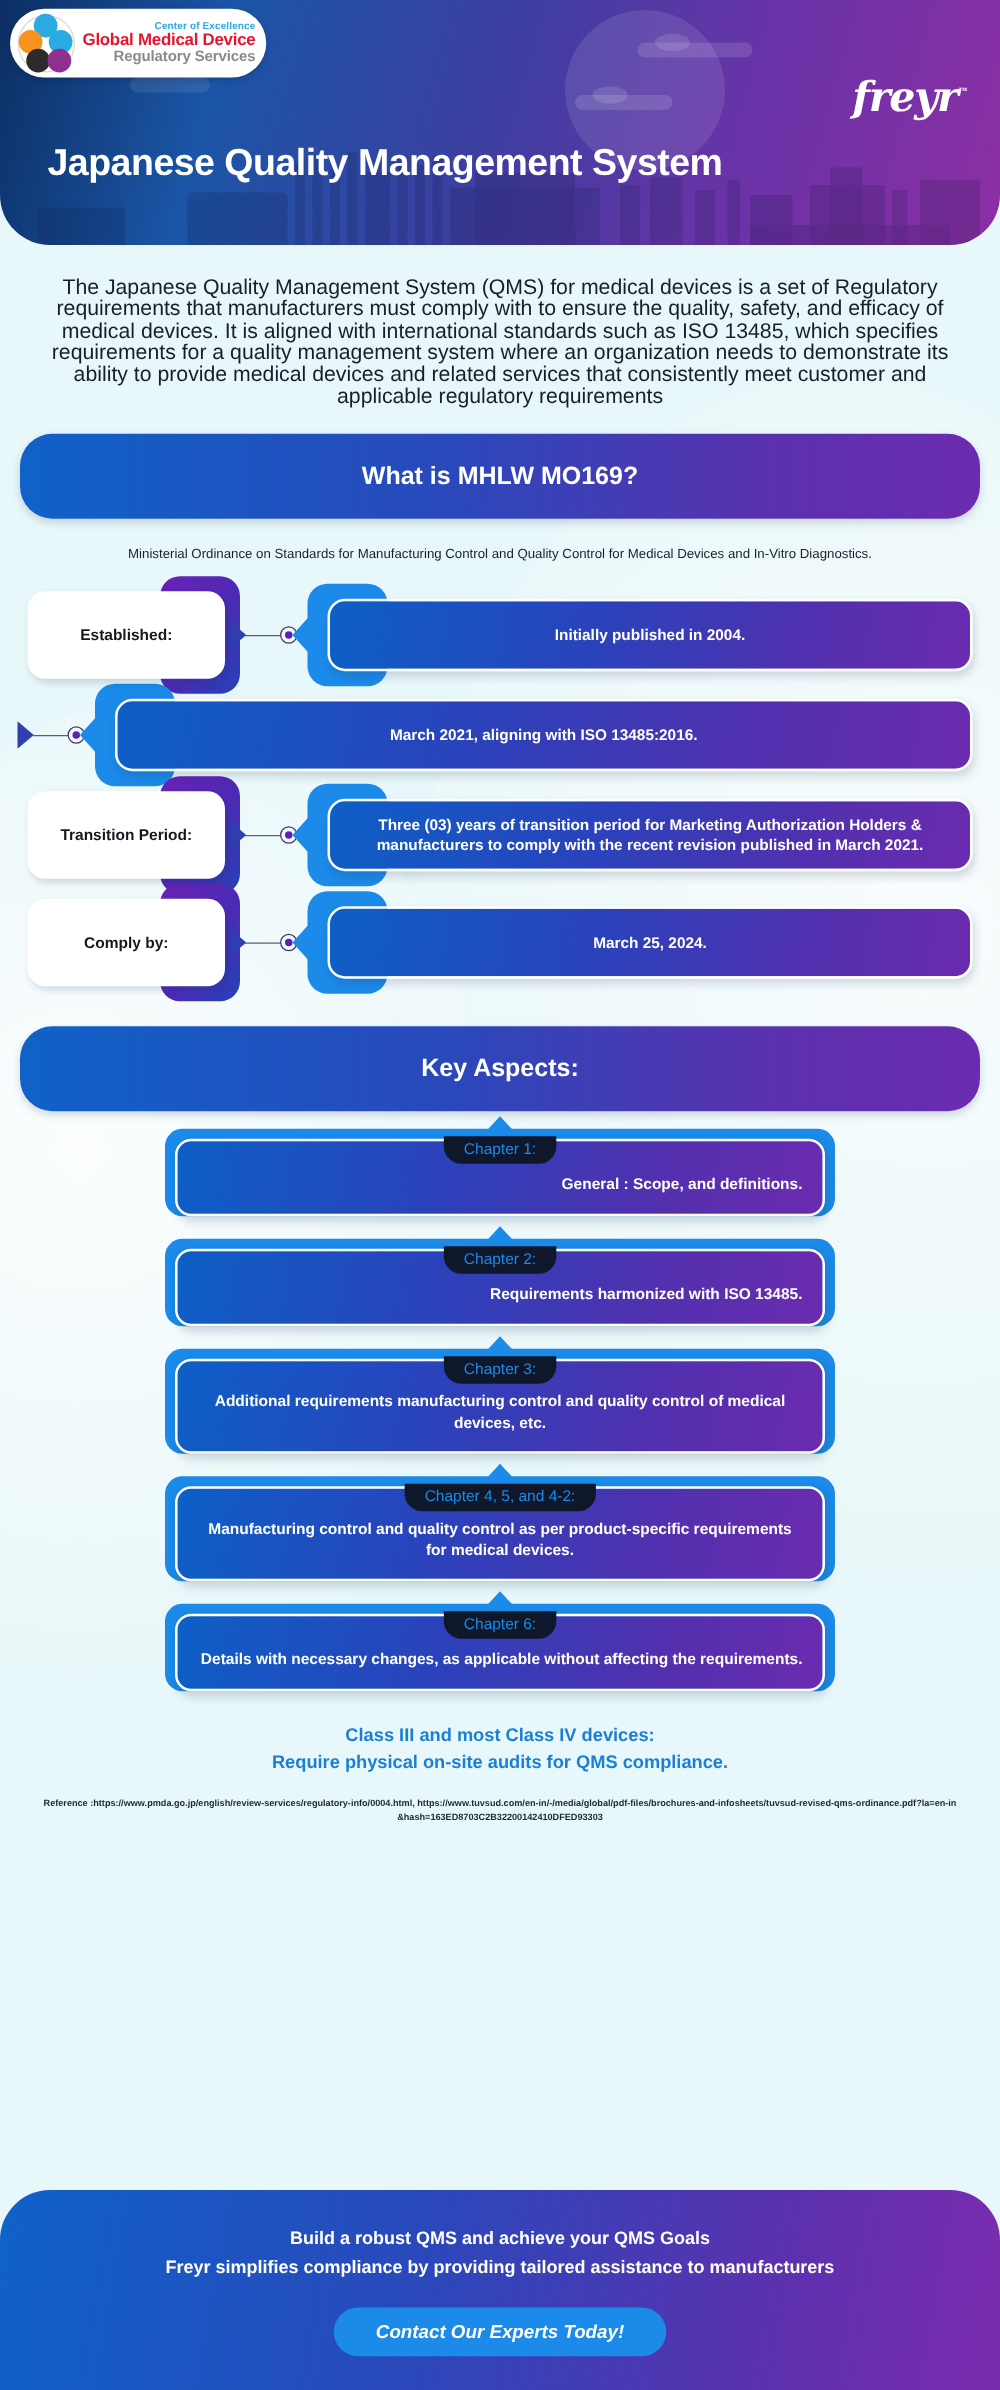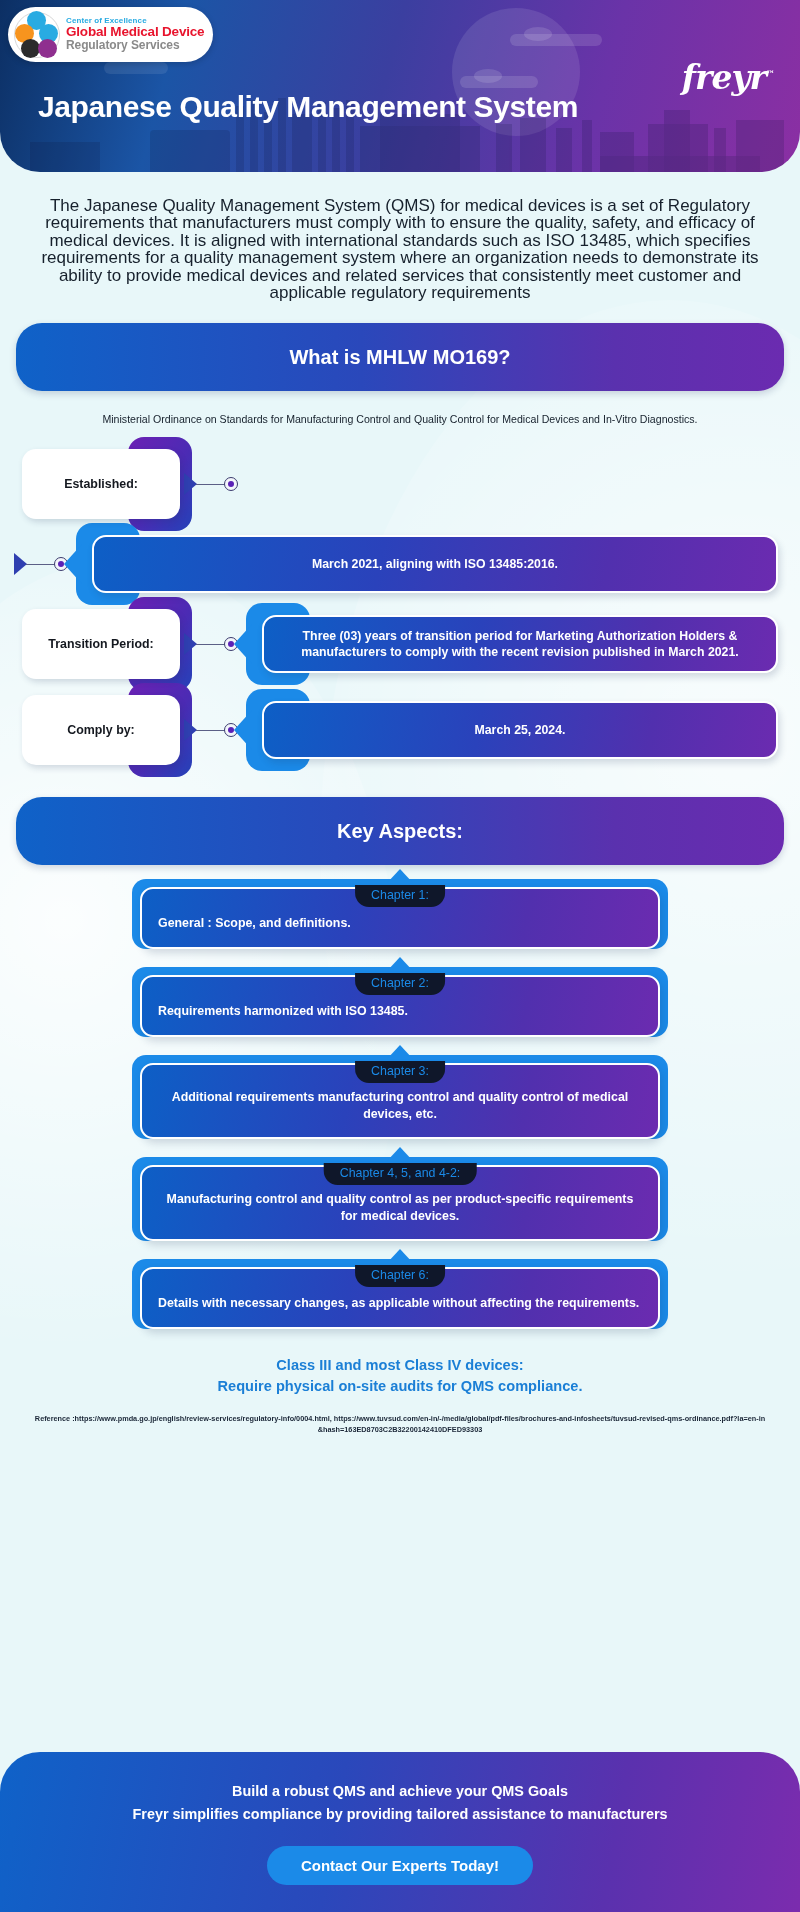--- a/index.html
+++ b/index.html
@@ -28,25 +28,26 @@
   .bg-blob-b {
     position: absolute; right: -220px; top: 300px;
     width: 700px; height: 1100px; border-radius: 50%;
     background: radial-gradient(circle at 60% 40%, rgba(255,255,255,.7), rgba(255,255,255,0) 70%);
     pointer-events: none;
   }
 
   
   .header {
     position: relative;
-    height: 172px;
+    height: 196px;
     border-bottom-left-radius: 40px;
     border-bottom-right-radius: 40px;
     overflow: hidden;
     background: linear-gradient(105deg, #0c2f63 0%, #1b55a6 22%, #3b3fa0 48%, #6a33a8 74%, #8b2fa3 100%);
+    text-align: right;
   }
   .hdr-sun {
     position: absolute; left: 452px; top: 8px;
     width: 128px; height: 128px; border-radius: 50%;
     background: rgba(255,255,255,.10);
   }
   .hdr-cloud {
     position: absolute; height: 12px; border-radius: 10px;
     background: rgba(255,255,255,.13);
   }
@@ -242,21 +243,21 @@
     border-bottom: 14px solid #1b8ae8;
     z-index: 4;
   }
   .chap-card {
     position: relative; z-index: 2;
     border-radius: 13px;
     background: linear-gradient(100deg, #0d5fc6 0%, #2a42bb 40%, #5130ae 74%, #6b2bb0 100%);
     border: 2px solid #ffffff;
     padding: 24px 16px 14px 16px;
     min-height: 62px;
-    display: flex; align-items: center; justify-content: flex-start;
+    display: flex; align-items: center; justify-content: flex-end;
     text-align: center;
     color: #fff; font-size: 12.4px; font-weight: 700; line-height: 17px;
     box-shadow: 2px 4px 8px rgba(30,50,90,.18);
   }
   .chap-pill {
     position: absolute; left: 50%; top: -2px; transform: translateX(-50%);
     z-index: 5;
     background: #0f172a;
     border-bottom-left-radius: 14px;
     border-bottom-right-radius: 14px;
@@ -297,20 +298,21 @@
     text-align: center;
   }
   .cta {
     margin-top: 20px;
     background: #1b8ae8;
     color: #ffffff;
     font-size: 15px; font-weight: 700;
     border: none; border-radius: 22px;
     padding: 11px 34px;
     cursor: pointer;
+    font-style: italic;
   }
 </style>
 </head>
 <body>
 
 <div class="page">
 
   <div class="bg-blob-a"></div>
   <div class="bg-blob-b"></div>
 
@@ -380,20 +382,25 @@
     <div class="tl-row">
       <div class="tl-left">
         <div class="tl-left-back"></div>
         <div class="tl-left-card">Established:</div>
       </div>
       <div class="tl-connector">
         <div class="tl-arrow-left"></div>
         <div class="tl-line"></div>
         <div class="tl-node"></div>
       </div>
+      <div class="tl-right">
+        <div class="tl-right-back"></div>
+        <div class="tl-right-notch"></div>
+        <div class="tl-right-card">Initially published in 2004.</div>
+      </div>
     </div>
 
     <div class="tl-row">
       <div class="tl-connector">
         <div class="tl-arrow-left"></div>
         <div class="tl-line"></div>
         <div class="tl-node"></div>
       </div>
       <div class="tl-right">
         <div class="tl-right-back"></div>

